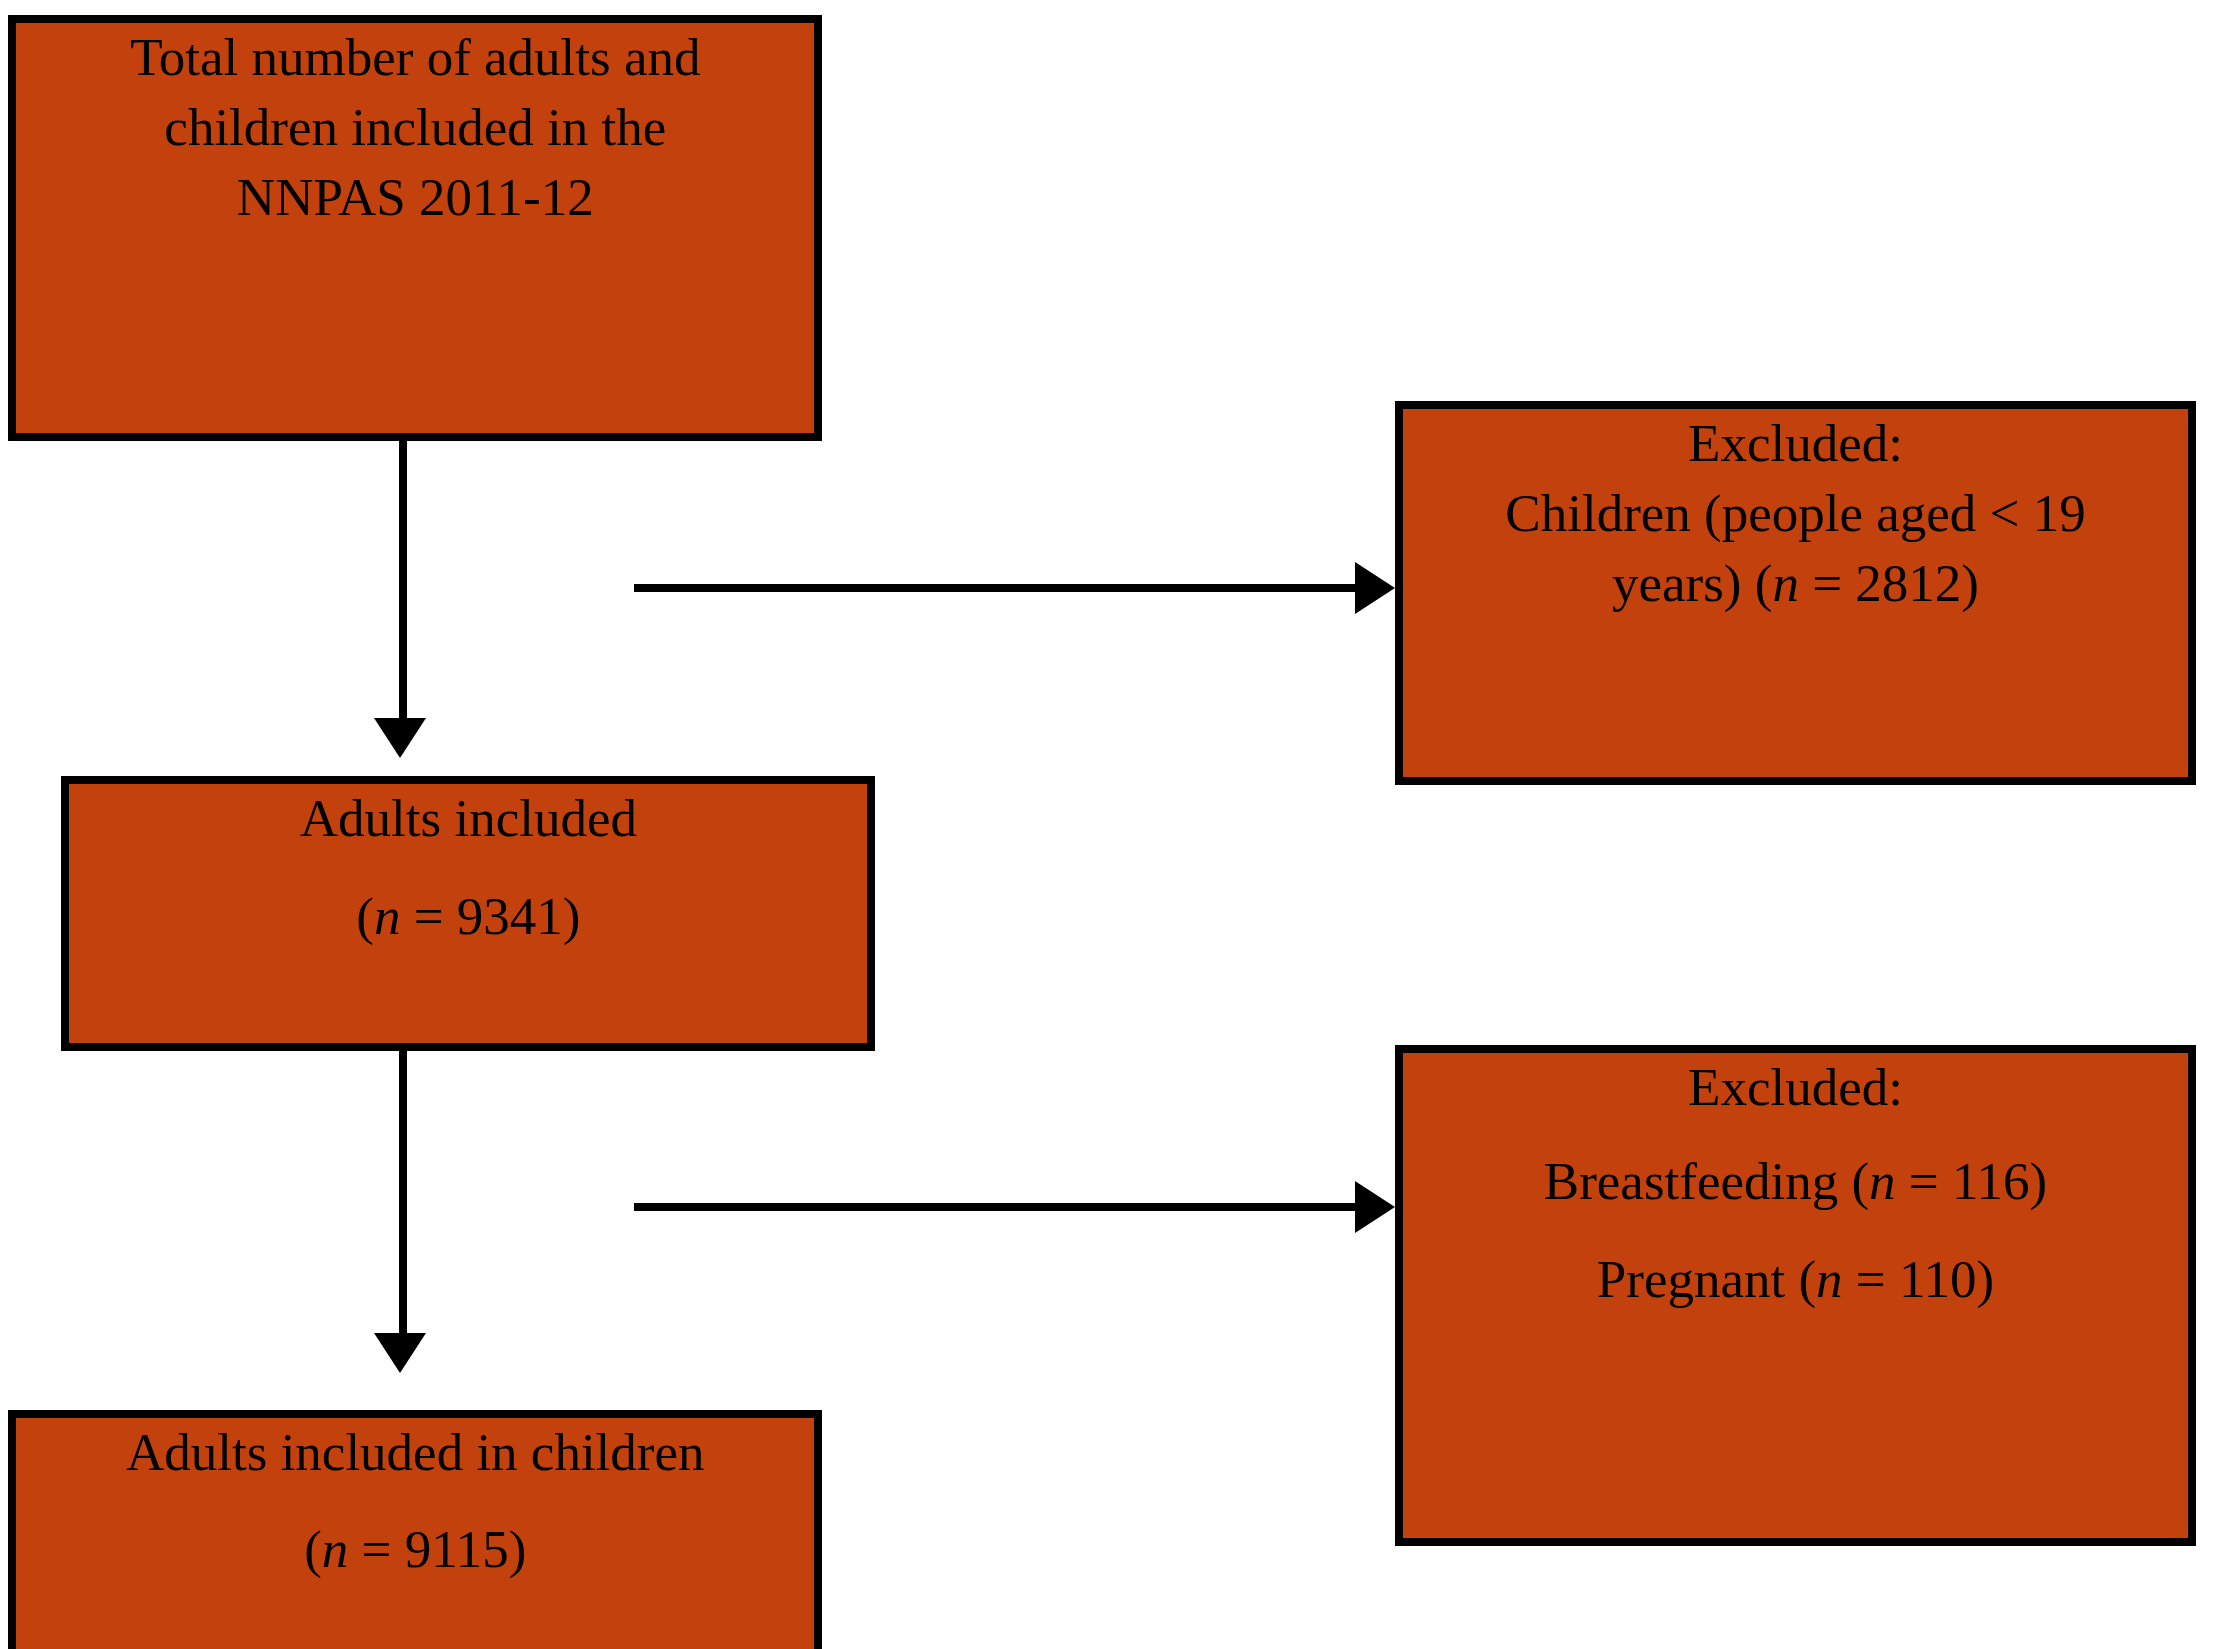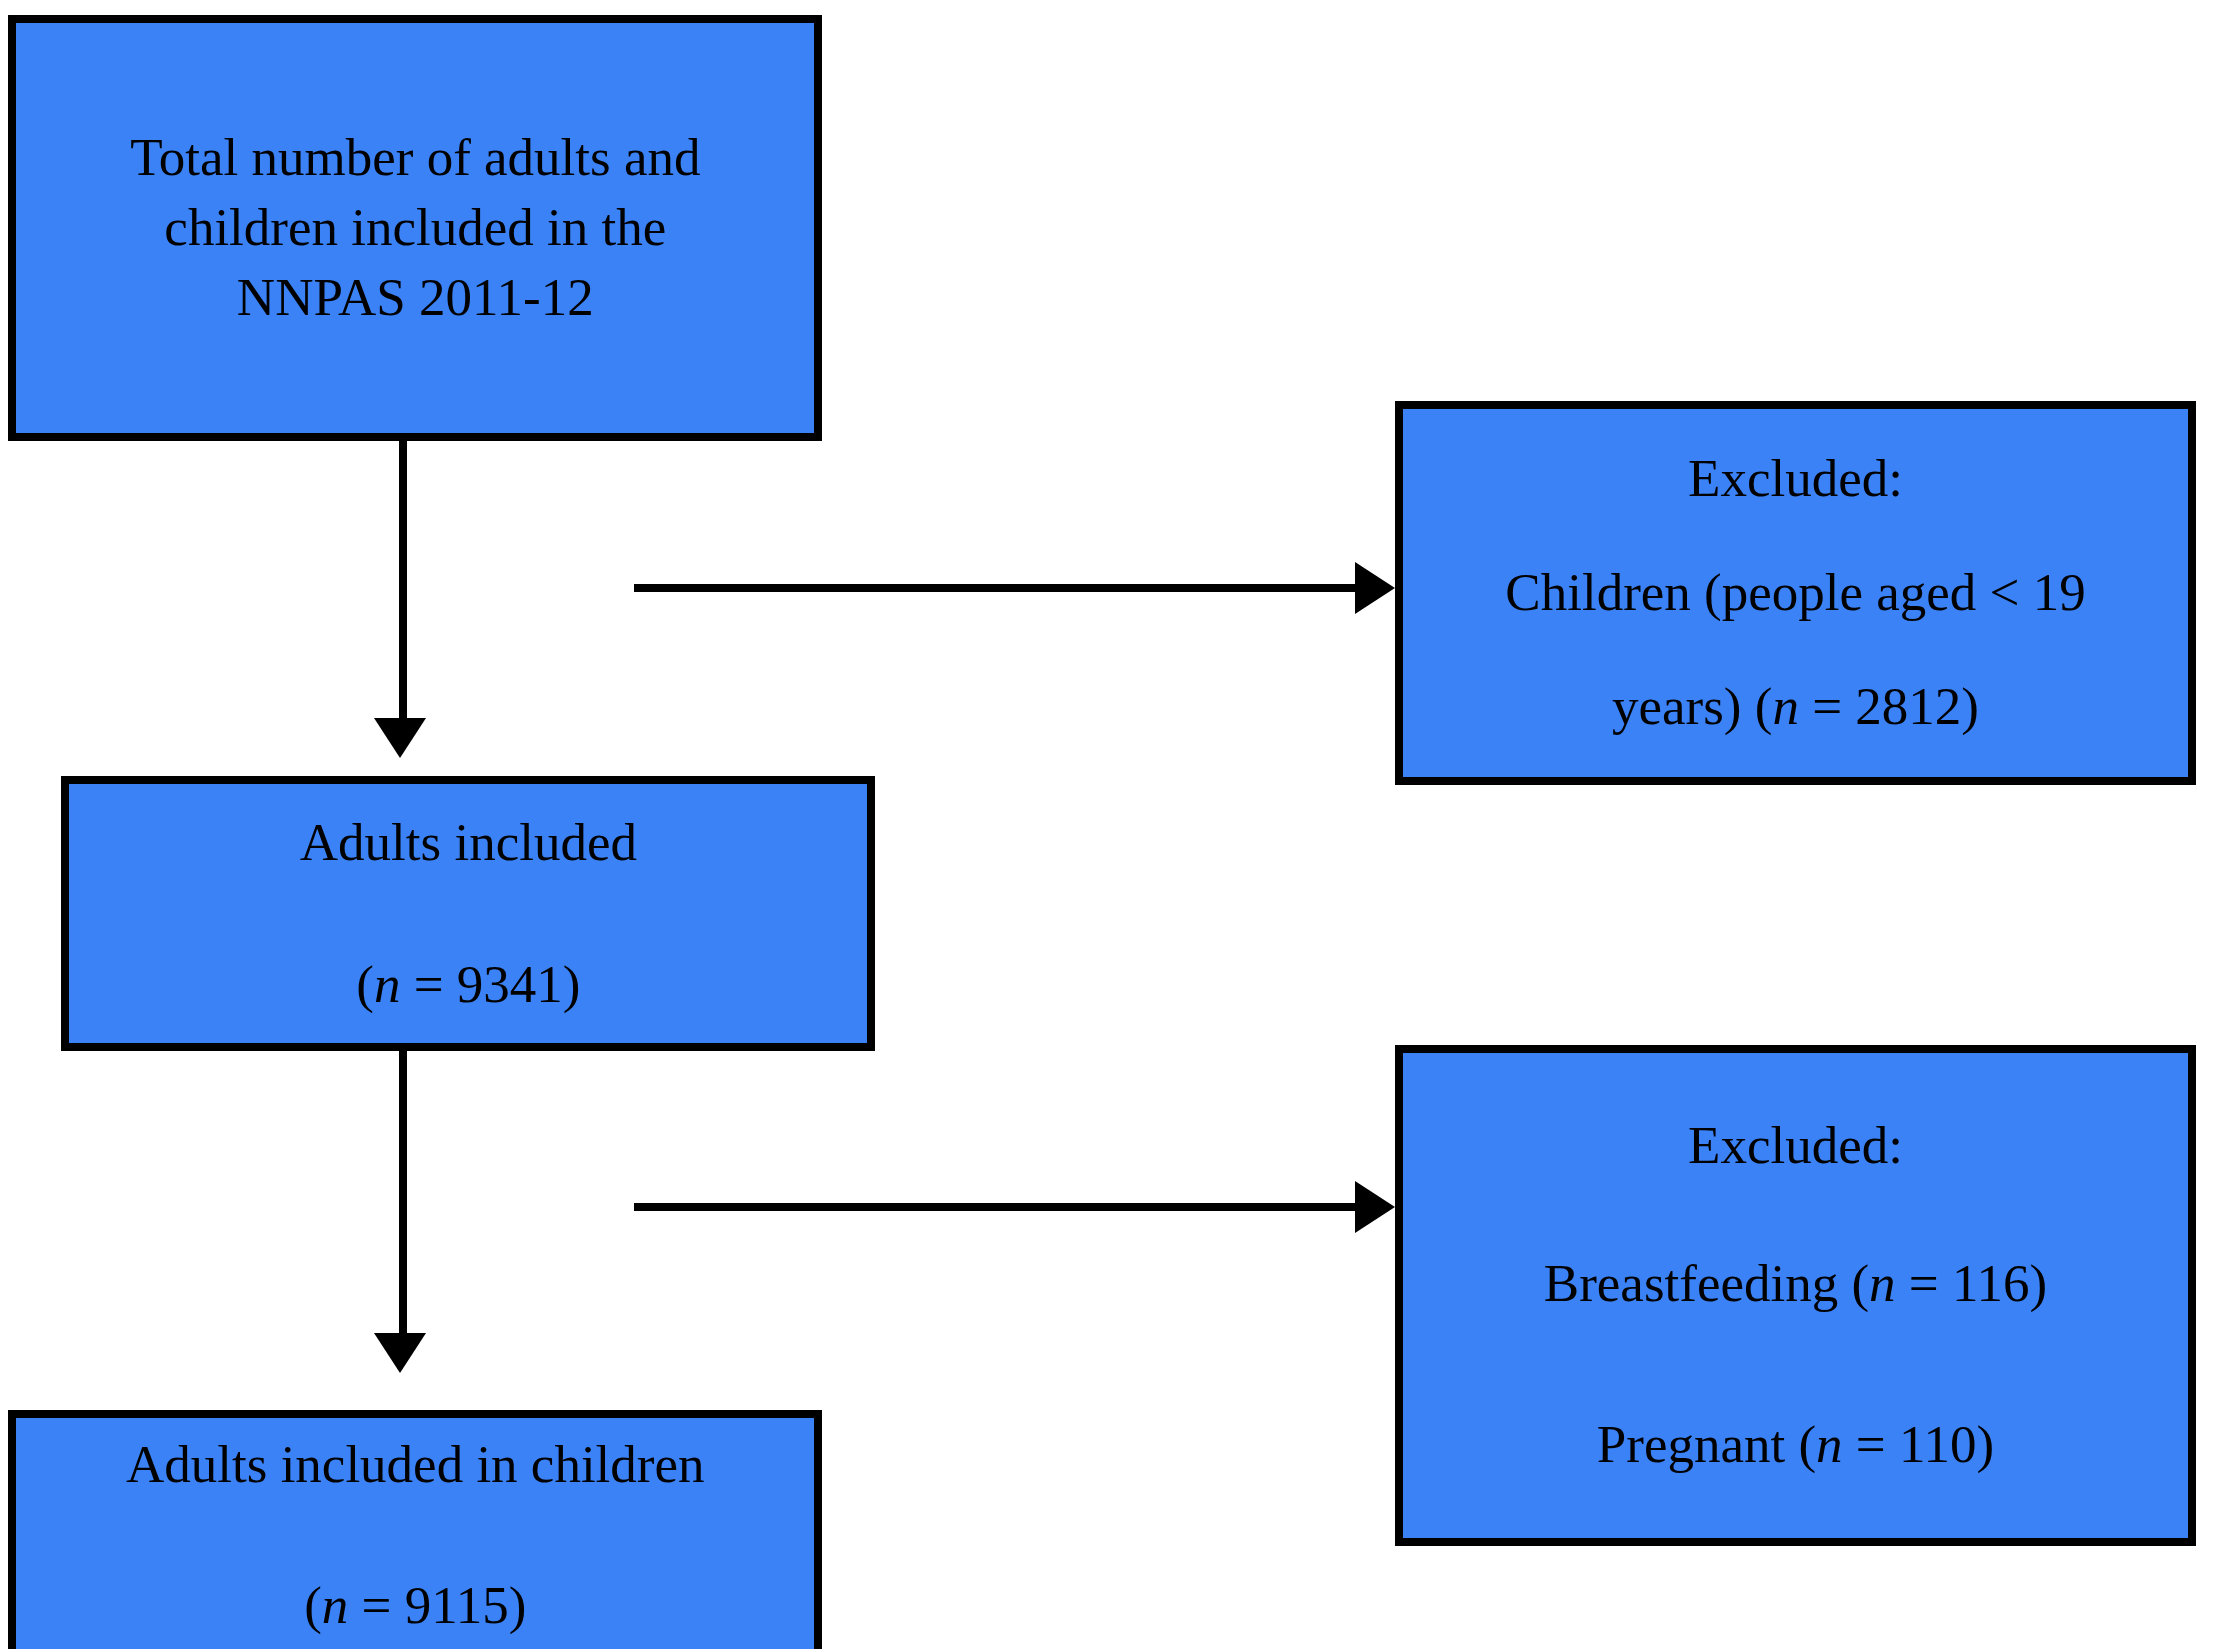--- a/index.html
+++ b/index.html
@@ -15,29 +15,28 @@
     overflow: hidden;
   }
   #canvas {
     position: relative;
     width: 2216px;
     height: 1650px;
   }
   .box {
     position: absolute;
     border: 8.3px solid #000000;
-    background: #3b82f6;
+    background: #c2410c;
     box-sizing: border-box;
     display: flex;
     flex-direction: column;
     align-items: center;
-    justify-content: center;
+    justify-content: flex-start;
     text-align: center;
     line-height: 1.32;
-    gap: 44px;
   }
   .box .line {
     display: block;
     white-space: nowrap;
   }
   .box .wrapline {
     display: block;
   }
   .ital {
     font-style: italic;
@@ -87,21 +86,21 @@
     top: 1045px;
     width: 801px;
     height: 501px;
     font-size: 53px;
     padding: 0 18.4px;
   }
   #box-excluded-preg .l2 {
     margin-top: 24px;
   }
   #box-excluded-preg .l3 {
-    margin-top: 48px;
+    margin-top: 28px;
   }
 
   #box-analysis {
     left: 8.3px;
     top: 1410px;
     width: 814px;
     height: 250px;
     font-size: 53px;
   }
   #box-analysis .n-line {

